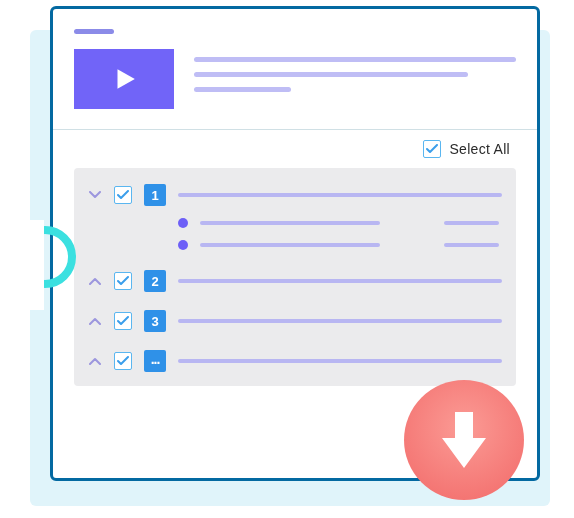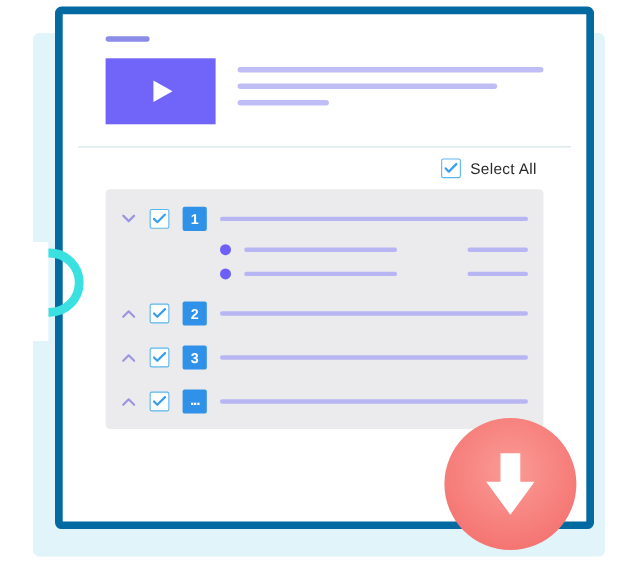--- a/index.html
+++ b/index.html
@@ -19,23 +19,23 @@
   background: #E0F4FA;
   border-radius: 6px;
 }
 .main-card {
   position: absolute;
   left: 50px;
   top: 6px;
   width: 490px;
   height: 475px;
   background: #fff;
-  border: 7px solid #0369a1;
+  border: 3px solid #0369a1;
   border-radius: 6px;
-  padding: 20px 39px 18px;
+  padding: 20px 21px 18px;
   overflow: hidden;
 }
 .header-row {
   display: flex;
   gap: 20px;
   align-items: flex-start;
   margin-top: 10px;
 }
 .top-accent {
   width: 40px;

